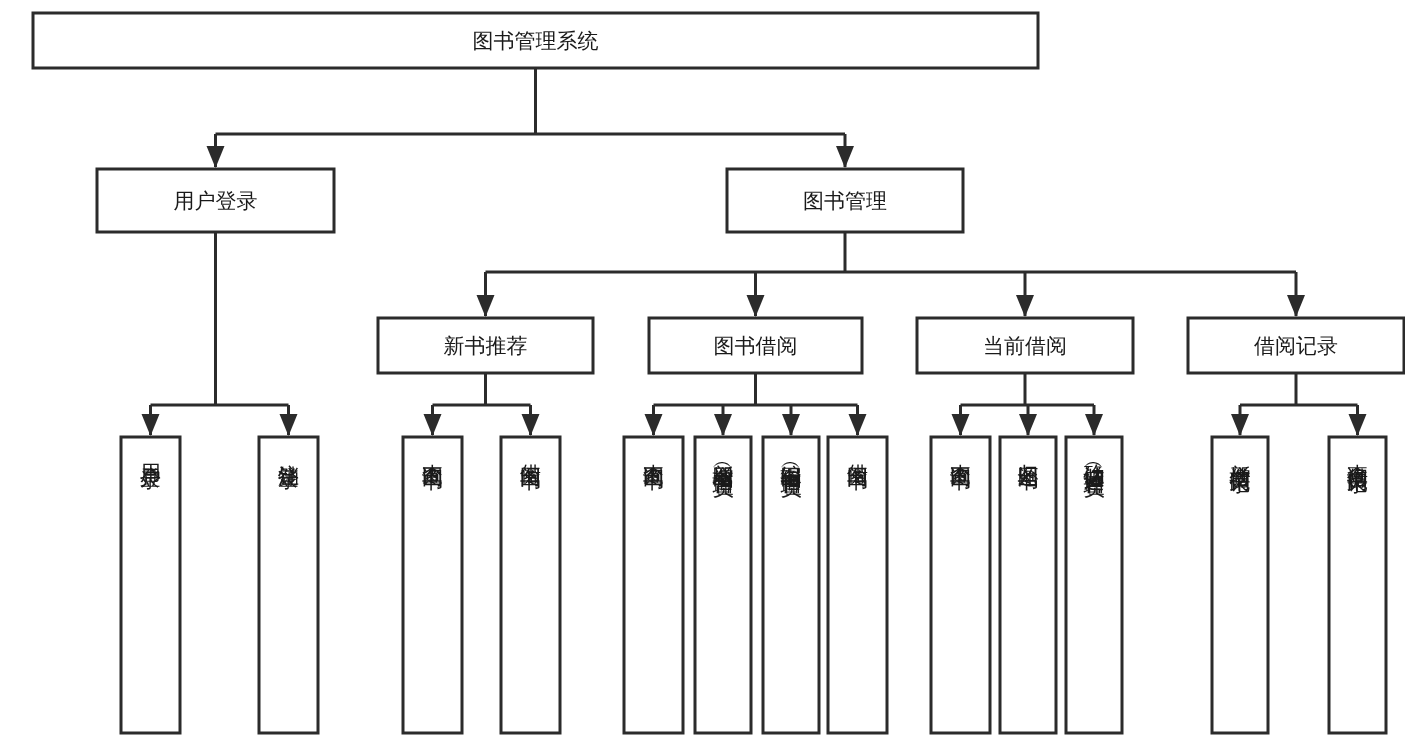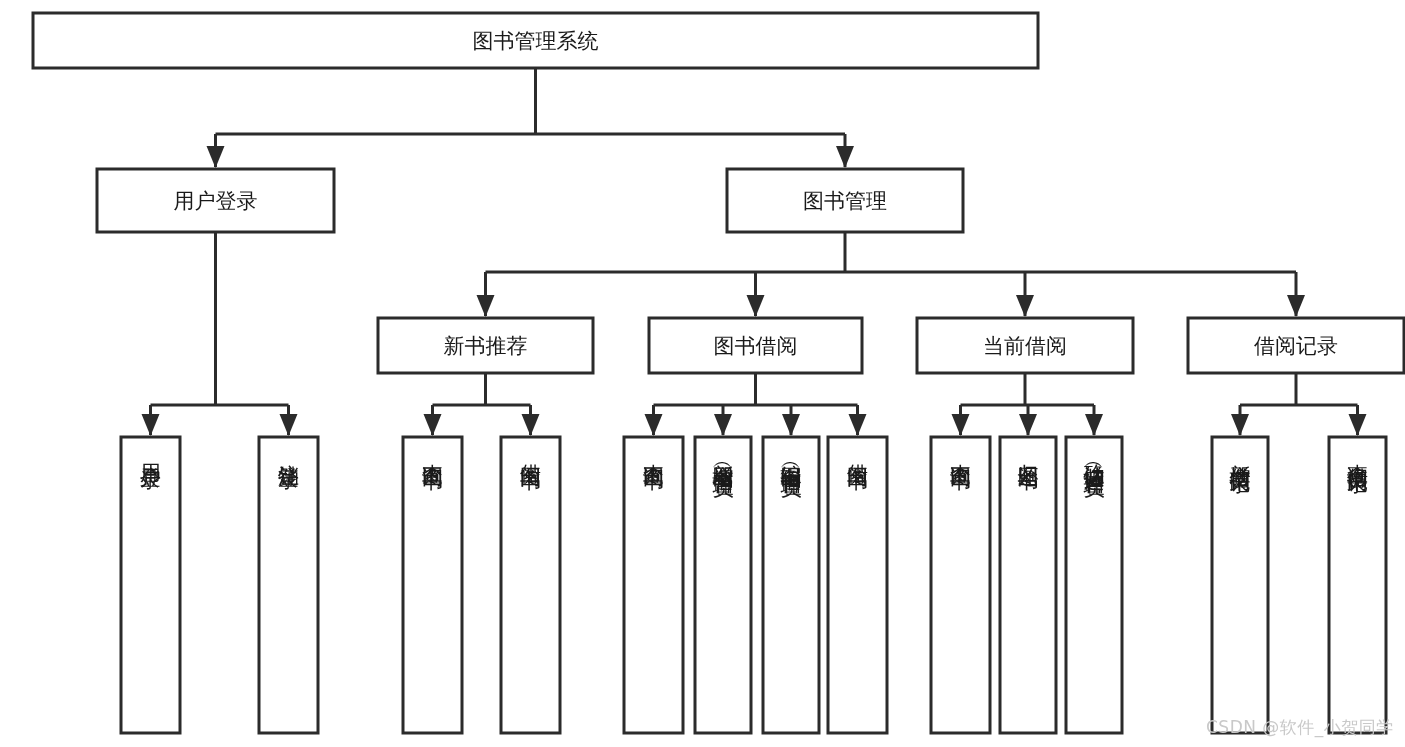--- a/index.html
+++ b/index.html
@@ -233,14 +233,13 @@
       <div class="leaf-label-box" style="left: 1050px; top: 447px; width: 56px; height: 276px;">
         <span class="leaf-label-text">确认归还（管理员）</span>
       </div>
       <div class="leaf-label-box" style="left: 1196px; top: 447px; width: 56px; height: 276px;">
         <span class="leaf-label-text">新增借阅记录</span>
       </div>
       <div class="leaf-label-box" style="left: 1313px; top: 447px; width: 57px; height: 276px;">
         <span class="leaf-label-text">查询借阅记录</span>
       </div>
     </div>
-  <div class="watermark" id="watermark" style="left: 1190px; top: 716px;">CSDN @软件_小贺同学</div>
 </div>
 
 </body></html>

